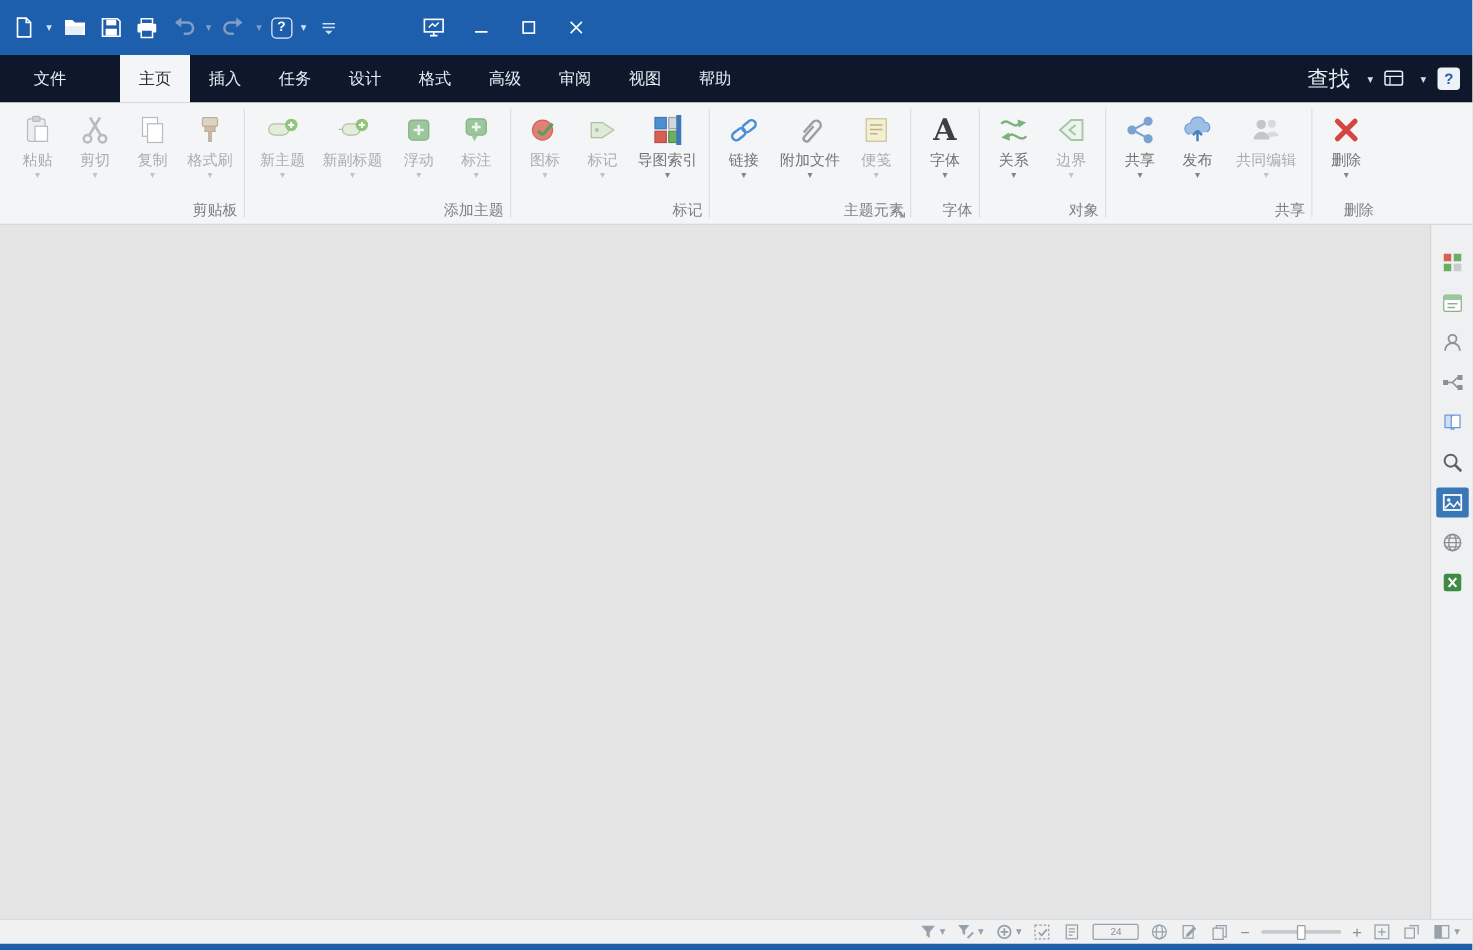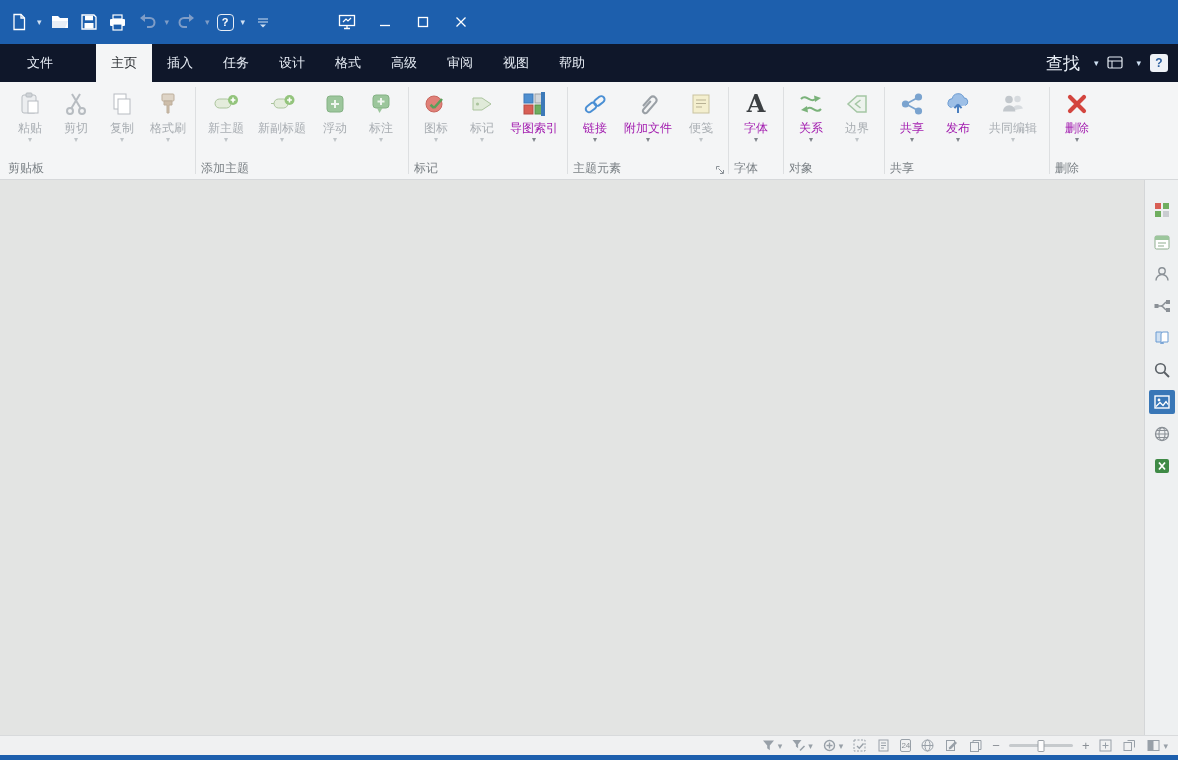--- a/index.html
+++ b/index.html
@@ -25,44 +25,44 @@
   .findbtn { display:flex; align-items:center; padding:0 14px; color:#e8eef6; font-size:17px; cursor:pointer; }
   .tb-right { display:flex; align-items:center; gap:9px; padding-right:10px; }
   .helpbox { width:18px; height:18px; background:#eef2f7; color:#2b5f9e; border-radius:3px; display:flex; align-items:center; justify-content:center; font-weight:bold; font-size:12px; cursor:pointer; }
 
   
   .ribbon { height:98px; background:#f4f5f6; border-bottom:1px solid #d6d8da; display:flex; align-items:stretch; padding:0 3px; }
   .group { display:flex; flex-direction:column; padding:4px 5px 1px; position:relative; }
   .btnrow { flex:1; display:flex; align-items:flex-start; gap:2px; }
   .rbtn { display:flex; flex-direction:column; align-items:center; min-width:44px; padding:2px 4px 0; border-radius:3px; cursor:pointer; }
   .ric { height:32px; display:flex; align-items:center; justify-content:center; }
-  .rlbl { font-size:12px; color:#a21caf; white-space:nowrap; margin-top:1px; line-height:14px; }
+  .rlbl { font-size:12px; color:#737373; white-space:nowrap; margin-top:1px; line-height:14px; }
   .rcaret { font-size:8px; color:#7f858b; line-height:9px; }
   .rbtn.disabled .rlbl { color:#a8adb2; }
   .rbtn.disabled .rcaret { color:#bfc4c8; }
-  .glabel { text-align:left; font-size:12px; color:#7a8085; padding:2px 0 3px; line-height:14px; }
+  .glabel { text-align:right; font-size:12px; color:#7a8085; padding:2px 0 3px; line-height:14px; }
   .gsep { width:1px; background:#dddfe1; margin:5px 0; }
   .launcher { position:absolute; right:3px; bottom:4px; cursor:pointer; }
   .fontA { font-family:"DejaVu Serif","Liberation Serif",serif; font-size:24px; font-weight:bold; color:#3c4043; line-height:28px; }
 
   
   .main { display:flex; height:555px; }
   .canvas { flex:1; background:#e3e4e3; }
   .sidepanel { width:34px; background:#eef0f1; border-left:1px solid #d4d6d8; display:flex; flex-direction:column; align-items:center; padding-top:18px; gap:8px; }
   .sideitem { width:26px; height:24px; display:flex; align-items:center; justify-content:center; border-radius:2px; cursor:pointer; }
   .sideitem.active { background:#3977b7; }
 
   
   .statusbar { height:20px; background:#f0f1f2; border-top:1px solid #d8dadc; display:flex; align-items:center; justify-content:flex-end; gap:9px; padding-right:10px; color:#8a9096; }
   .sic { display:flex; align-items:center; gap:2px; cursor:pointer; }
   .zbtn { font-size:13px; color:#8a9096; cursor:pointer; line-height:12px; }
   .slider { width:64px; height:3px; background:#c6cacd; border-radius:2px; position:relative; cursor:pointer; }
   .slider .tick { position:absolute; left:50%; top:-3px; width:1px; height:9px; background:#aab0b5; }
   .slider .thumb { position:absolute; left:50%; top:-4.5px; width:7px; height:12px; background:#fdfdfd; border:1px solid #9aa0a6; transform:translateX(-50%); border-radius:1px; }
-  .cal24 { font-size:8px; border:1px solid #98a0a8; border-radius:2px; padding:0 0; line-height:11px; color:#8a9096;text-align:center; }
+  .cal24 { font-size:8px; border:1px solid #98a0a8; border-radius:2px; padding:0 13px; line-height:11px; color:#8a9096;text-align:center; }
   .bottomstrip { height:5px; background:#1d5fad; }
   svg { display:block; }
 </style>
 </head>
 <body>
 
 <div class="titlebar">
   <div class="qat">
     <span class="ti">
       <svg width="18" height="18" viewBox="0 0 18 18">

